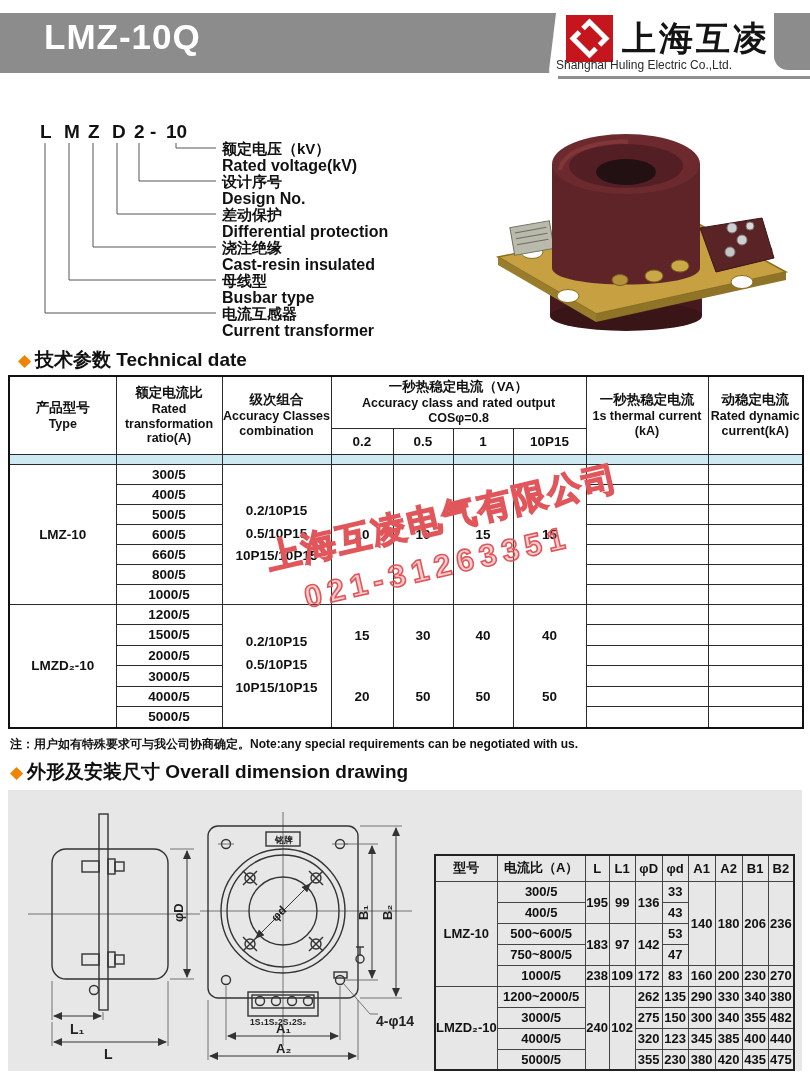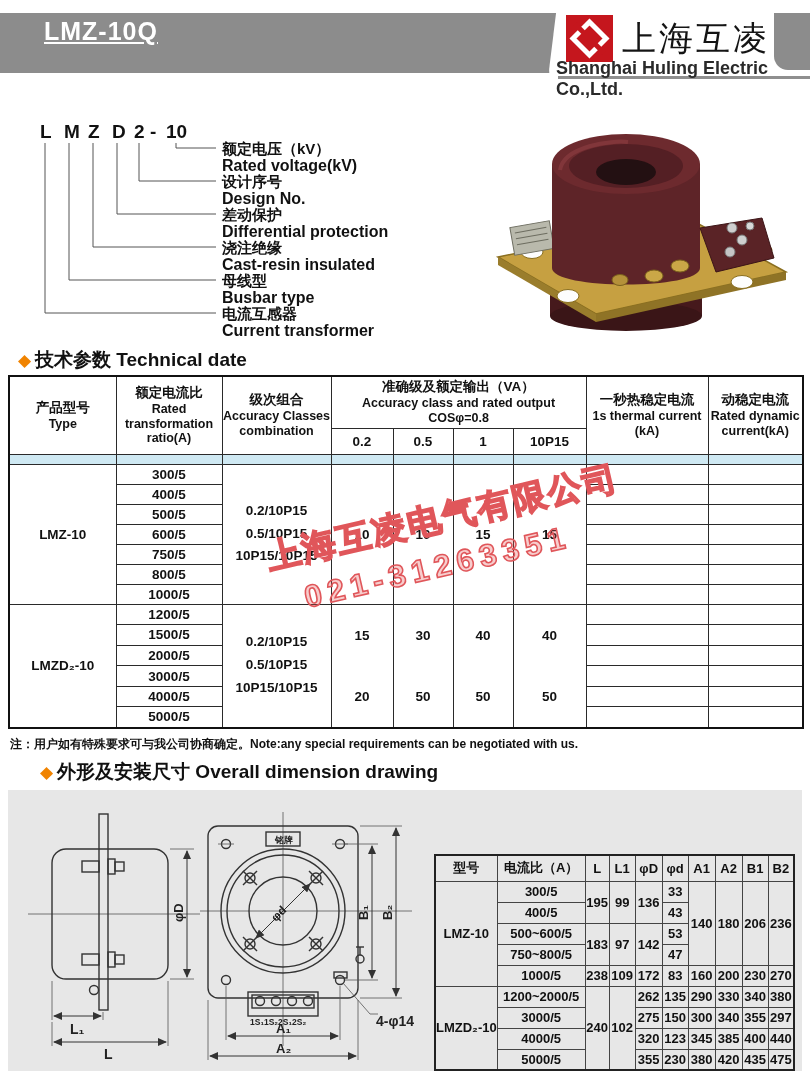--- a/index.html
+++ b/index.html
@@ -1,29 +1,29 @@
 <!DOCTYPE html>
 <html><head>
 <meta charset="utf-8">
 <style>
   html,body{margin:0;padding:0;background:#fff;}
   .page{position:relative;width:810px;height:1077px;background:#fff;overflow:hidden;
         font-family:"Liberation Sans","DejaVu Sans",sans-serif;color:#111;}
 
   
   .topbar{position:absolute;left:0;top:13px;width:810px;height:60px;background:#8c8c8c;}
-  .title{position:absolute;left:44px;top:17px;color:#fff;font-size:25px;font-weight:bold;letter-spacing:1px;text-decoration:underline;}
+  .title{position:absolute;left:44px;top:17px;color:#fff;font-size:35px;font-weight:bold;letter-spacing:1px;}
   .subtitle{position:absolute;left:46px;top:50px;color:#fff;font-size:13.5px;font-weight:bold;}
   .logo-cut{position:absolute;left:552px;top:6px;width:270px;height:80px;background:#fff;
             transform:skewX(-7deg);border-radius:0 0 0 18px;}
   .logo-corner{position:absolute;left:774px;top:13px;width:36px;height:57px;background:#8c8c8c;border-radius:0 0 0 14px;}
   .logo-underline{position:absolute;left:558px;top:76px;width:252px;height:3px;background:#8f8f8f;}
   .logo-sq{position:absolute;left:566px;top:15px;width:47px;height:47px;}
-  .logo-cn{position:absolute;left:622px;top:16px;font-size:34px;font-weight:normal;color:#141414;letter-spacing:3px;}
-  .logo-en{position:absolute;left:556px;top:58px;font-size:18px;font-weight:bold;color:#2a2a2a;}
+  .logo-cn{position:absolute;left:622px;top:16px;font-size:34px;font-weight:bold;color:#141414;letter-spacing:3px;}
+  .logo-en{position:absolute;left:556px;top:58px;font-size:12px;font-weight:normal;color:#2a2a2a;}
 
   
   .sec{position:absolute;font-size:19px;font-weight:bold;color:#111;white-space:nowrap;}
   .sec .dia{color:#f08300;font-size:17px;margin-right:4px;}
 
   
   .typediag{position:absolute;left:18px;top:122px;}
   .typediag text{font-weight:bold;fill:#111;}
   .typediag .ln{stroke:#555;stroke-width:1;fill:none;}
 
@@ -176,21 +176,21 @@
         </td>
         <td rowspan="2">
           <div class="hcn">额定电流比</div>
           <div class="hen">Rated transformation ratio(A)</div>
         </td>
         <td rowspan="2">
           <div class="hcn">级次组合</div>
           <div class="hen">Accuracy Classes combination</div>
         </td>
         <td colspan="4">
-          <div class="hcn">准确级及额定输出（VA）</div>
+          <div class="hcn">一秒热稳定电流（VA）</div>
           <div class="hen">Accuracy class and rated output</div>
           <div class="hen">COSφ=0.8</div>
         </td>
         <td rowspan="2">
           <div class="hcn">一秒热稳定电流</div>
           <div class="hen">1s thermal current</div>
           <div class="hen">(kA)</div>
         </td>
         <td rowspan="2">
           <div class="hcn">动稳定电流</div>
@@ -240,21 +240,21 @@
           <td>500/5</td>
           <td></td>
           <td></td>
         </tr>
       <tr>
           <td>600/5</td>
           <td></td>
           <td></td>
         </tr>
       <tr>
-          <td>750/5</td>
+          <td>660/5</td>
           <td></td>
           <td></td>
         </tr>
       <tr>
           <td>800/5</td>
           <td></td>
           <td></td>
         </tr>
       <tr>
           <td>1000/5</td>
@@ -325,21 +325,21 @@
     </tbody>
   </table>
 
   <div class="wm">
     <div class="wm1">上海互凌电气有限公司</div>
     <div class="wm2">021-31263351</div>
   </div>
 
   <div class="note">注：用户如有特殊要求可与我公司协商确定。Note:any special requirements can be negotiated with us.</div>
 
-  <div class="sec" style="left:10px;top:759px;margin-left:30px;">
+  <div class="sec" style="left:10px;top:759px;">
     <span class="dia">◆</span><span>外形及安装尺寸 Overall dimension drawing</span>
   </div>
 
   <div class="panel">
 
     <svg class="sideview" width="195" height="258" viewBox="0 0 195 258">
       <defs>
         <marker id="arS" markerWidth="10" markerHeight="8" refX="8" refY="4" orient="auto">
           <path d="M0,0 L9,4 L0,8 Z" fill="#333"></path>
         </marker>
@@ -537,21 +537,21 @@
           <td>340</td>
           <td>380</td>
         </tr>
         <tr>
           <td>3000/5</td>
           <td>275</td>
           <td>150</td>
           <td>300</td>
           <td>340</td>
           <td>355</td>
-          <td>297</td>
+          <td>482</td>
         </tr>
         <tr>
           <td>4000/5</td>
           <td>320</td>
           <td>123</td>
           <td>345</td>
           <td>385</td>
           <td>400</td>
           <td>440</td>
         </tr>

